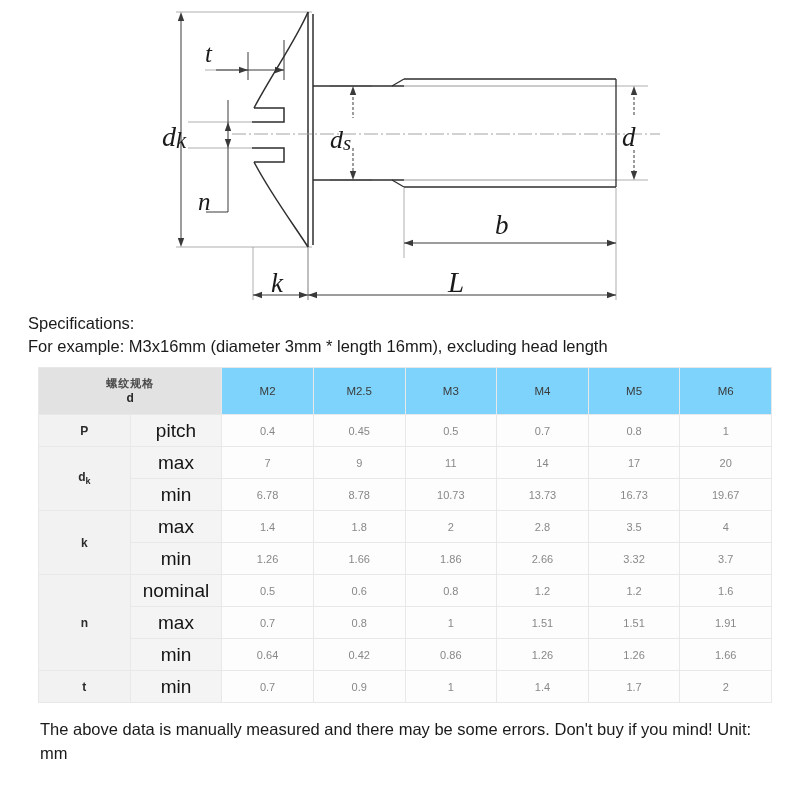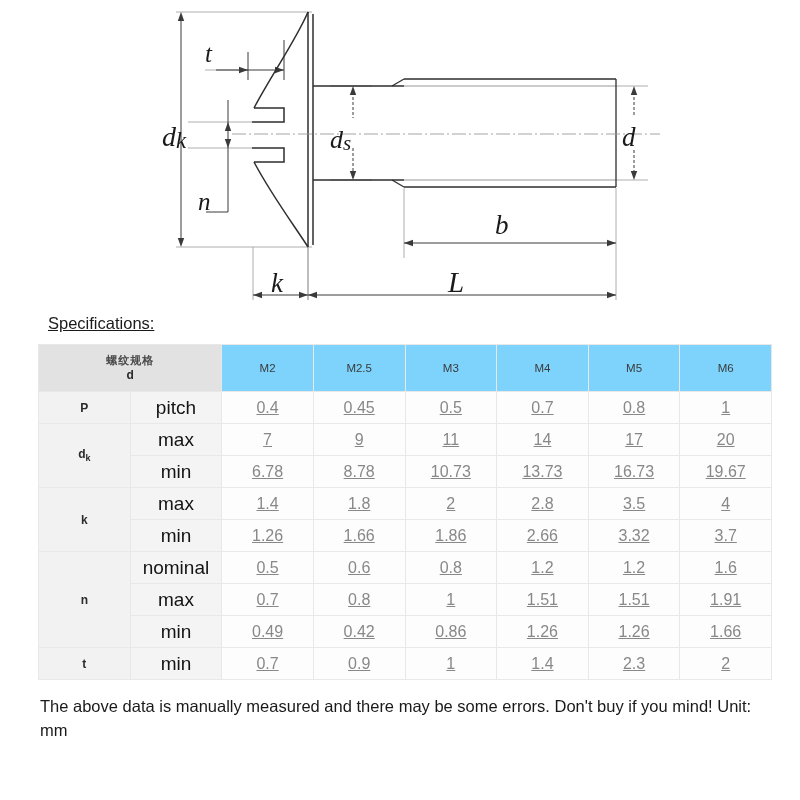--- a/index.html
+++ b/index.html
@@ -23,25 +23,24 @@
     position: relative;
   }
   #drawing-svg {
     display: block;
     width: 800px;
     height: 312px;
   }
 
   
   #spec-block {
-    padding: 0 0 0 48px;
+    padding: 0 0 0 28px;
     font-size: 16.5px;
     line-height: 23px;
     color: #1a1a1a;
-    text-decoration: underline;
   }
   #spec-block .spec-line {
     white-space: nowrap;
   }
 
   
   #spec-table-wrap {
     margin: 9px 0 0 38px;
     width: 796px;
   }
@@ -98,23 +97,22 @@
   }
   td.lim-cell {
     background: #f4f4f4;
     font-size: 19px;
     color: #141414;
     width: 95px;
     letter-spacing: 0px;
   }
   td.val-cell {
     background: #fdfdfd;
-    font-size: 16px;
+    font-size: 11px;
     color: #888888;
-    text-decoration: underline;
   }
 
   
   #footer-note {
     margin: 14px 0 0 40px;
     width: 730px;
     font-size: 16.5px;
     line-height: 24px;
     color: #1a1a1a;
   }
@@ -258,20 +256,21 @@
     <text class="dim-label" x="330" y="148" font-size="26">d<tspan font-size="21" dy="2">s</tspan></text>
     <text class="dim-label" x="622" y="146" font-size="27">d</text>
     <text class="dim-label" x="271" y="292" font-size="27">k</text>
     <text class="dim-label" x="495" y="234" font-size="27">b</text>
     <text class="dim-label" x="448" y="292" font-size="29">L</text>
   </svg>
 </div>
 
 <div id="spec-block">
   <div class="spec-line">Specifications:</div>
+  <div class="spec-line">For example: M3x16mm (diameter 3mm * length 16mm), excluding head length</div>
 </div>
 
 <div id="spec-table-wrap">
   <table id="spec-table">
     <thead>
       <tr>
         <th class="hdr-spec" colspan="2">
           <span class="hdr-cn">螺纹规格</span>
           <span class="hdr-d">d</span>
         </th>
@@ -354,36 +353,36 @@
         <td class="val-cell">0.7</td>
         <td class="val-cell">0.8</td>
         <td class="val-cell">1</td>
         <td class="val-cell">1.51</td>
         <td class="val-cell">1.51</td>
         <td class="val-cell">1.91</td>
       </tr>
 
       <tr>
         <td class="lim-cell">min</td>
-        <td class="val-cell">0.49</td>
+        <td class="val-cell">0.64</td>
         <td class="val-cell">0.42</td>
         <td class="val-cell">0.86</td>
         <td class="val-cell">1.26</td>
         <td class="val-cell">1.26</td>
         <td class="val-cell">1.66</td>
       </tr>
 
       <tr>
         <td class="sym-cell" rowspan="1">t</td>
         <td class="lim-cell">min</td>
         <td class="val-cell">0.7</td>
         <td class="val-cell">0.9</td>
         <td class="val-cell">1</td>
         <td class="val-cell">1.4</td>
-        <td class="val-cell">2.3</td>
+        <td class="val-cell">1.7</td>
         <td class="val-cell">2</td>
       </tr>
 
     </tbody>
   </table>
 </div>
 
 <div id="footer-note">The above data is manually measured and there may be some errors. Don't buy if you mind! Unit: mm</div>
 
 </body></html>

